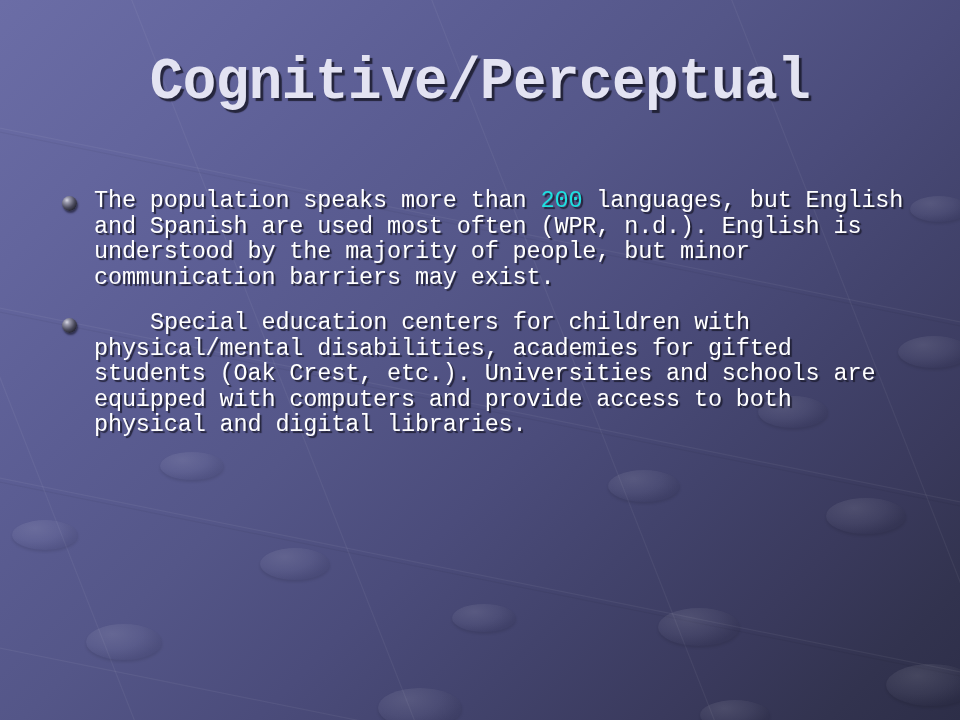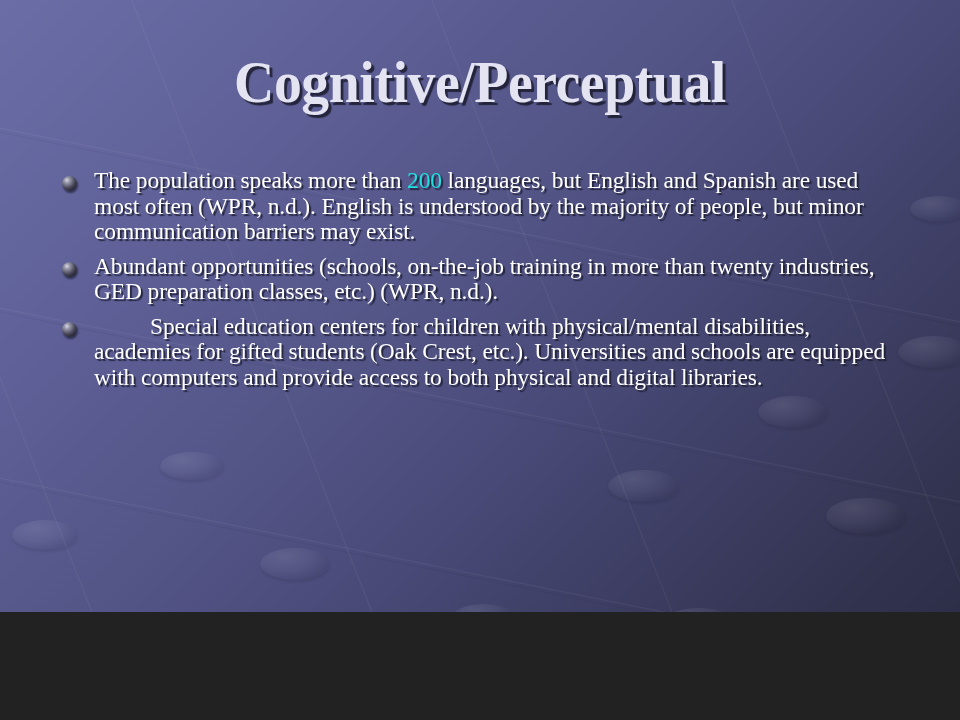--- a/index.html
+++ b/index.html
@@ -3,23 +3,23 @@
 <meta charset="utf-8">
 <style>
   html, body {
     margin: 0;
     padding: 0;
     background: #222;
   }
   #slide {
     position: relative;
     width: 960px;
-    height: 612px;
+    height: 720px;
     overflow: hidden;
-    font-family: Liberation Serif, serif;
+    font-family: Liberation Mono, monospace;
     background:
       linear-gradient(135deg,
         #6b6da6 0%,
         #63659d 16%,
         #5b5d93 30%,
         #545688 44%,
         #4b4c7b 58%,
         #42436c 70%,
         #3a3a5d 82%,
         #32334f 92%,
@@ -72,20 +72,21 @@
   .body {
     position: absolute;
     left: 56px;
     top: 168px;
     width: 850px;
   }
   .bullet-row {
     position: relative;
     padding-left: 38px;
     margin-bottom: 9px;
+    margin-top: 20px;
   }
 
   .marker {
     position: absolute;
     left: 6px;
     top: 8px;
     width: 15px;
     height: 15px;
     border-radius: 50%;
     background: radial-gradient(circle at 33% 28%,
@@ -153,21 +154,17 @@
 
   <div class="title">Cognitive/Perceptual</div>
 
   <div class="body" id="bullet-list">
       <div class="bullet-row">
         <span class="marker"></span>
         <div class="btext"><span>The population speaks more than </span><span class="hl-cyan">200</span><span> languages, but English and Spanish are used most often (WPR, n.d.). English is understood by the majority of people, but minor communication barriers may exist.</span></div>
       </div>
       <div class="bullet-row">
         <span class="marker"></span>
-        <div class="btext"><span>Abundant opportunities (schools, on-the-job training in more than twenty industries, GED preparation classes, etc.) (WPR, n.d.).</span></div>
-      </div>
-      <div class="bullet-row">
-        <span class="marker"></span>
         <div class="btext"><span class="tab"></span><span>Special education centers for children with physical/mental disabilities, academies for gifted students (Oak Crest, etc.). Universities and schools are equipped with computers and provide access to both physical and digital libraries.</span></div>
       </div>
     </div>
 
 </div>
 
 </body></html>

